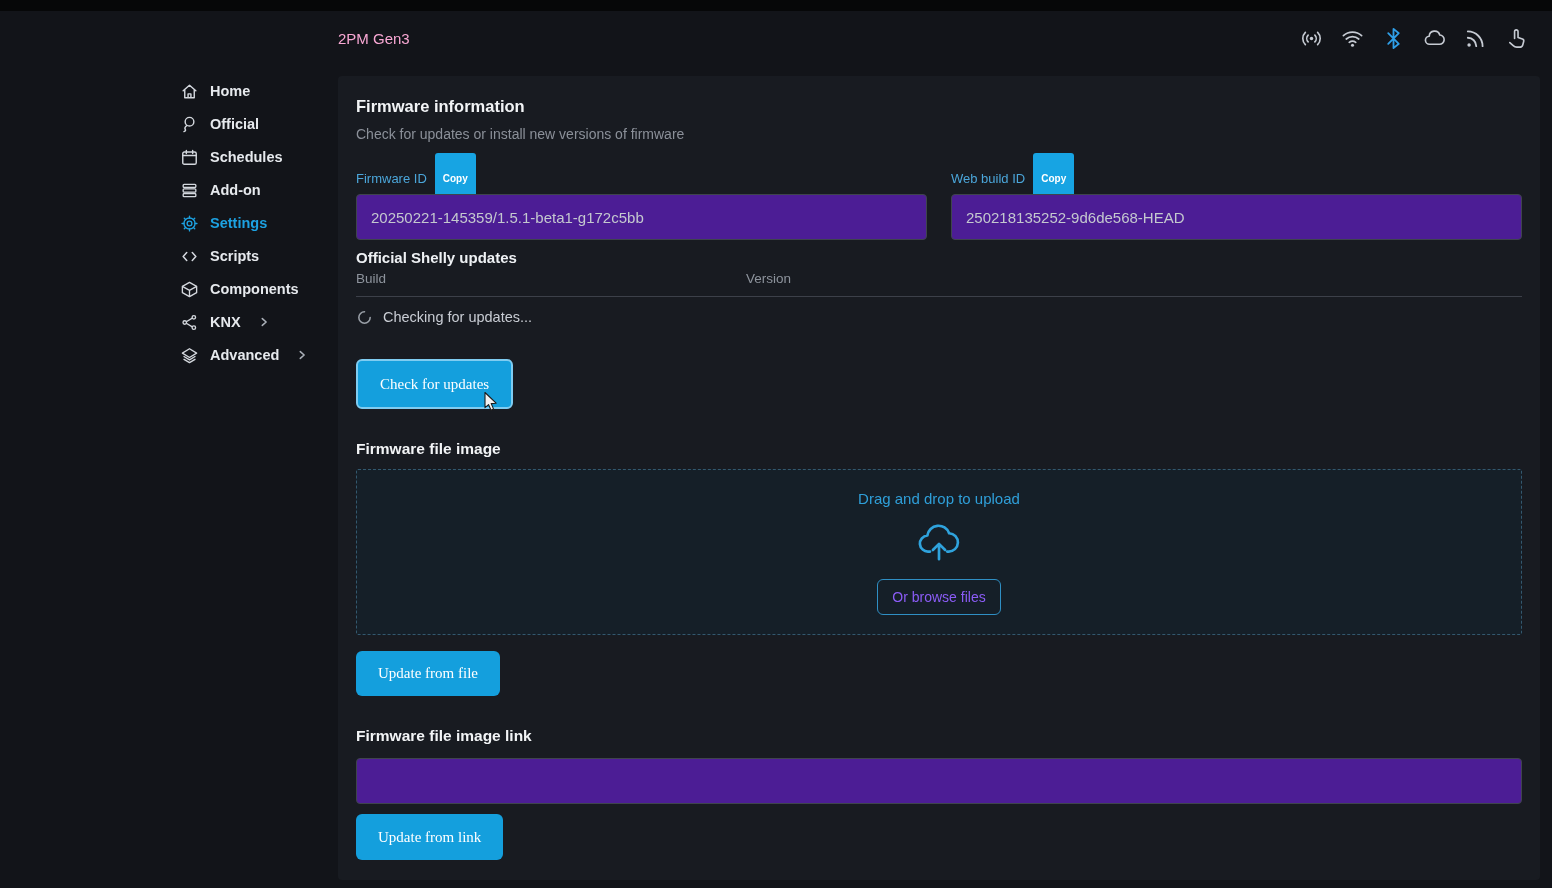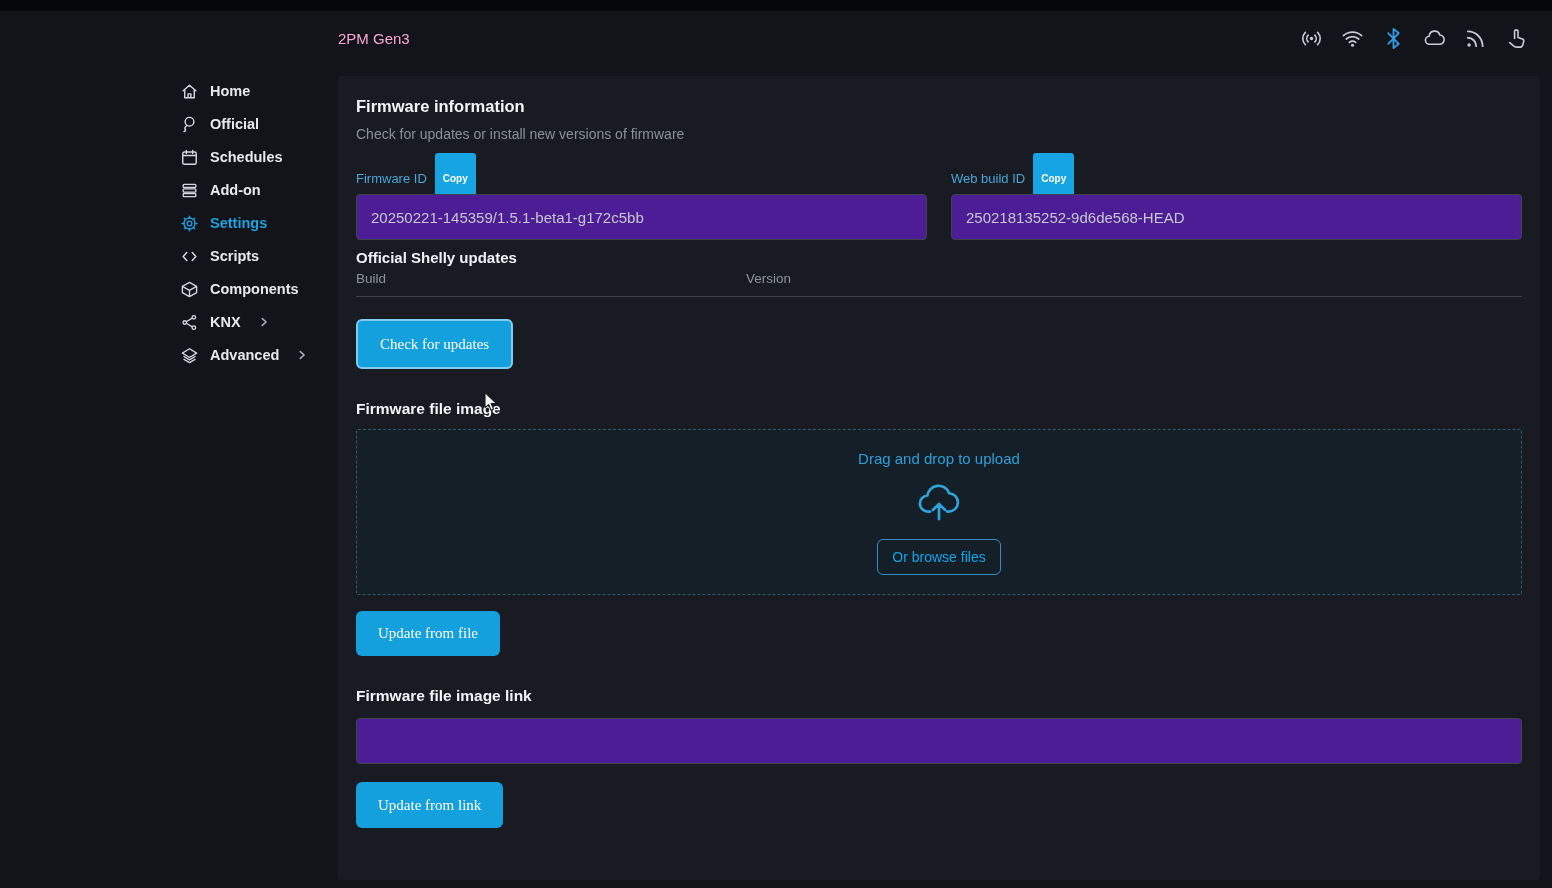--- a/index.html
+++ b/index.html
@@ -72,28 +72,28 @@
   .dropzone{
     margin-top:10px;height:166px;box-sizing:border-box;
     border:1px dashed #33586e;border-radius:2px;background:#151f28;
     display:flex;flex-direction:column;align-items:center;justify-content:center;
     cursor:pointer;
   }
   .drop-text{font-size:15px;color:#2f9fd9;}
   .drop-cloud{width:48px;height:42px;color:#2fa3dd;margin-top:14px;}
   .drop-cloud svg{width:100%;height:100%;}
   .btn-browse{
-    margin-top:16px;background:transparent;border:1px solid #2f8fc4;color:#0ea5e9;
+    margin-top:16px;background:transparent;border:1px solid #2f8fc4;color:#8b5cf6;
     height:36px;padding:0 14px;font-size:14px;border-radius:6px;
     display:inline-flex;align-items:center;cursor:pointer;
     font-family:"Liberation Sans", sans-serif;
   }
   .btn-file{margin-top:16px;height:45px;}
   .link-input{margin-top:12px;}
-  .btn-link{margin-top:18px;}
+  .btn-link{margin-top:10px;}
 
   .cursor-overlay{position:absolute;left:481px;top:391px;width:20px;height:22px;pointer-events:none;}
 </style>
 </head>
 <body>
 
 <div class="top-strip"></div>
 
 <div class="app-title">2PM Gen3</div>
 
@@ -252,20 +252,28 @@
   </div>
 
   <h3 class="h-sub">Official Shelly updates</h3>
 
   <div class="table-head">
     <span class="col-build">Build</span>
     <span class="col-version">Version</span>
   </div>
   <div class="divider"></div>
 
+  <div class="status-row">
+    <span class="spinner">
+      <svg viewBox="0 0 24 24" fill="none" stroke="#9aa0a8" stroke-width="2.2" stroke-linecap="round">
+        <path d="M12 4a8 8 0 1 0 8 8"></path>
+      </svg>
+    </span>
+    <span class="status-text">Checking for updates...</span>
+  </div>
 
   <button class="btn btn-check">Check for updates</button>
 
   <h3 class="h-bold">Firmware file image</h3>
 
   <div class="dropzone">
     <span class="drop-text">Drag and drop to upload</span>
     <span class="drop-cloud">
       <svg viewBox="0 0 24 22" fill="none" stroke="currentColor" stroke-width="1.4" stroke-linecap="round" stroke-linejoin="round">
         <path d="M7.3 16h-.8a4.2 4.2 0 0 1-.6-8.4 5.9 5.9 0 0 1 11.4-1.2 4.5 4.5 0 0 1-.4 9.6h-.6"></path>

